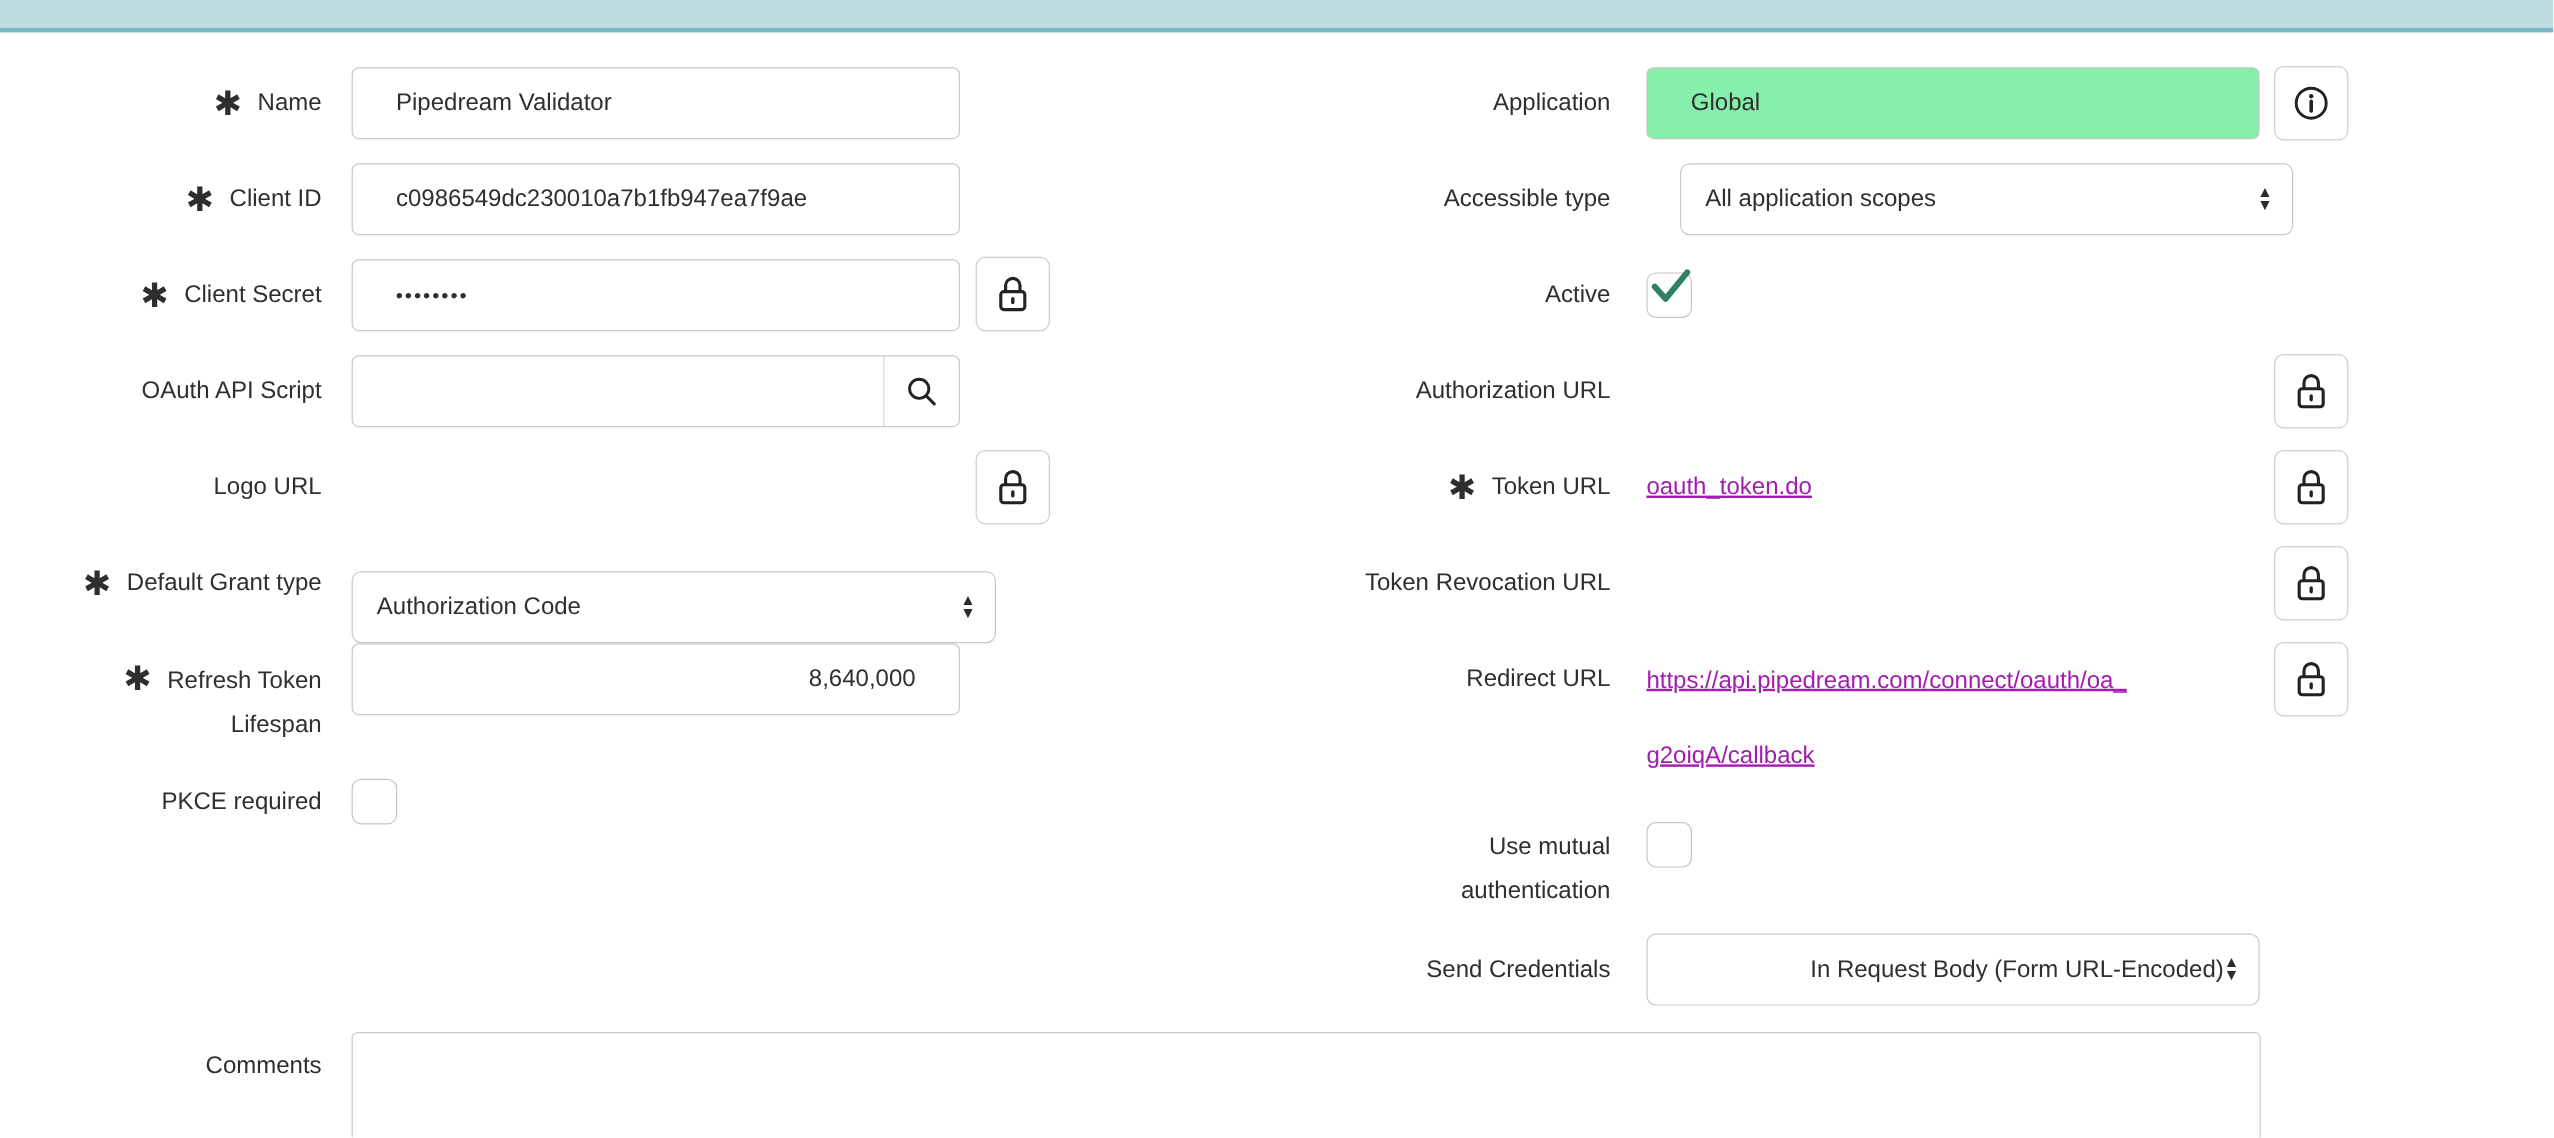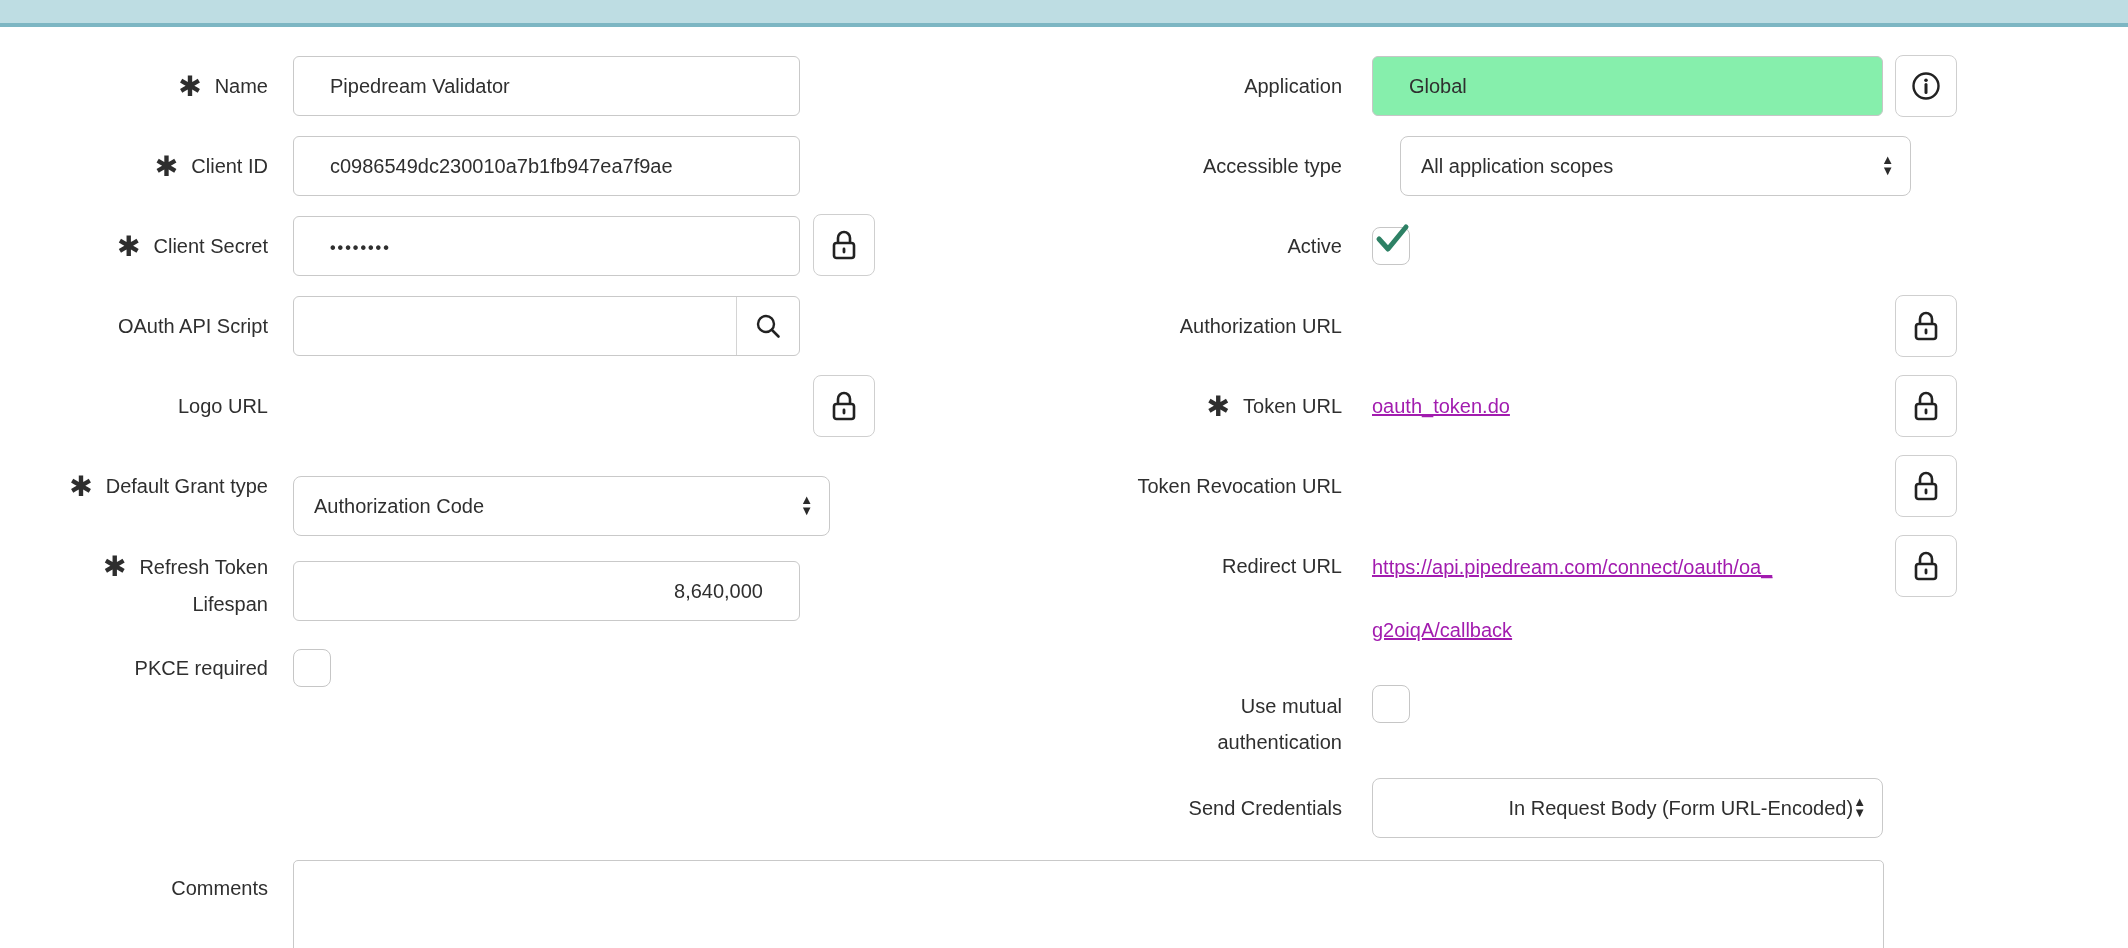--- a/index.html
+++ b/index.html
@@ -142,21 +142,21 @@
     <span class="stepper">
       <span>▲</span>
         <span>▼</span>
     </span>
   </div>
 
   <div class="lbl-multi" style="left:0px;top:549px;width:268px;line-height:37px;">
     <span class="line"><span class="req">✱</span><span>Refresh Token</span></span>
     <span class="line">Lifespan</span>
   </div>
-  <input class="inp num" style="left: 293px; top: 536px; width: 507px; margin-top: 25px;" value="8,640,000">
+  <input class="inp num" style="left: 293px; top: 536px; width: 507px;" value="8,640,000">
 
   <div class="lbl" style="left:0px;top:649px;width:268px;height:38px;">
     <span>PKCE required</span>
   </div>
   <div class="checkbox" style="left:293px;top:649px;">
     
   </div>
 
   <div class="lbl" style="left:0px;top:858px;width:268px;height:60px;">
     <span>Comments</span>

